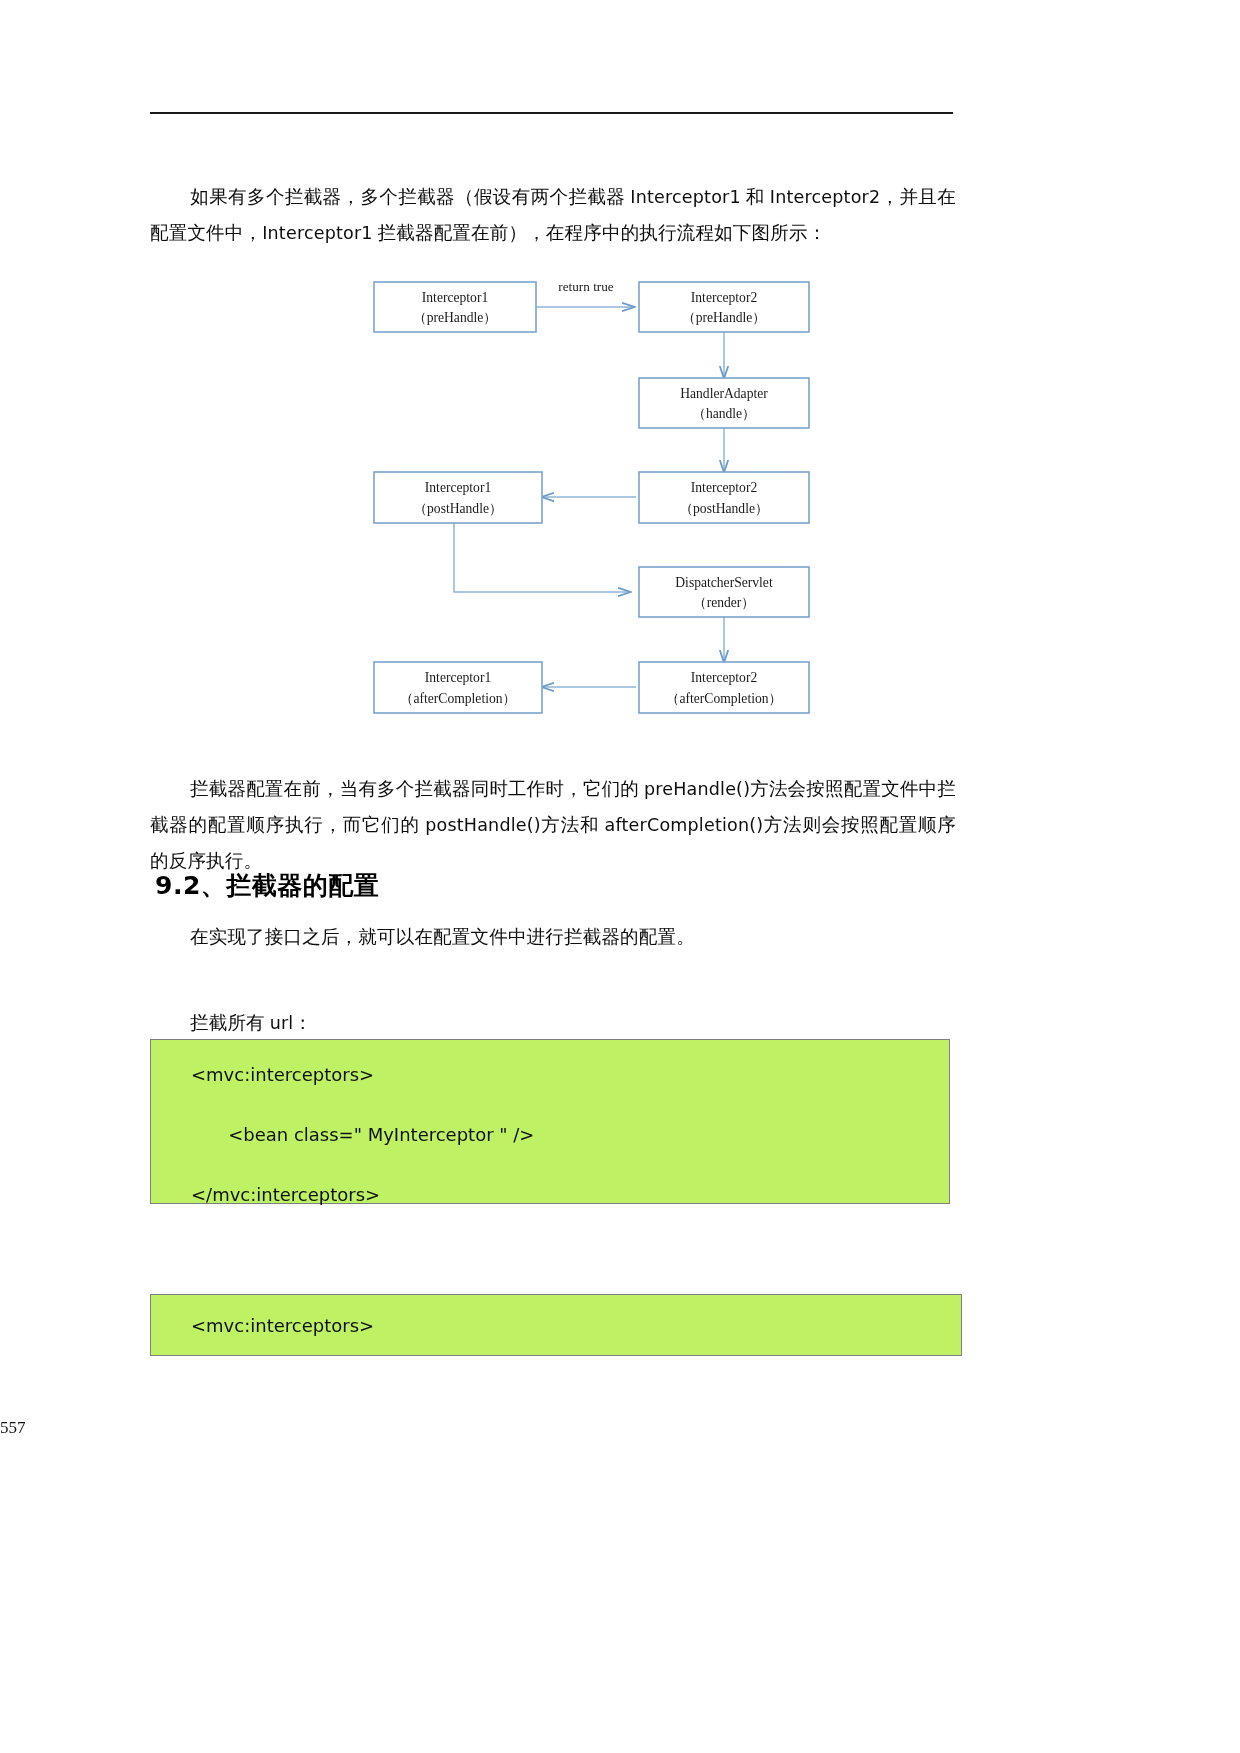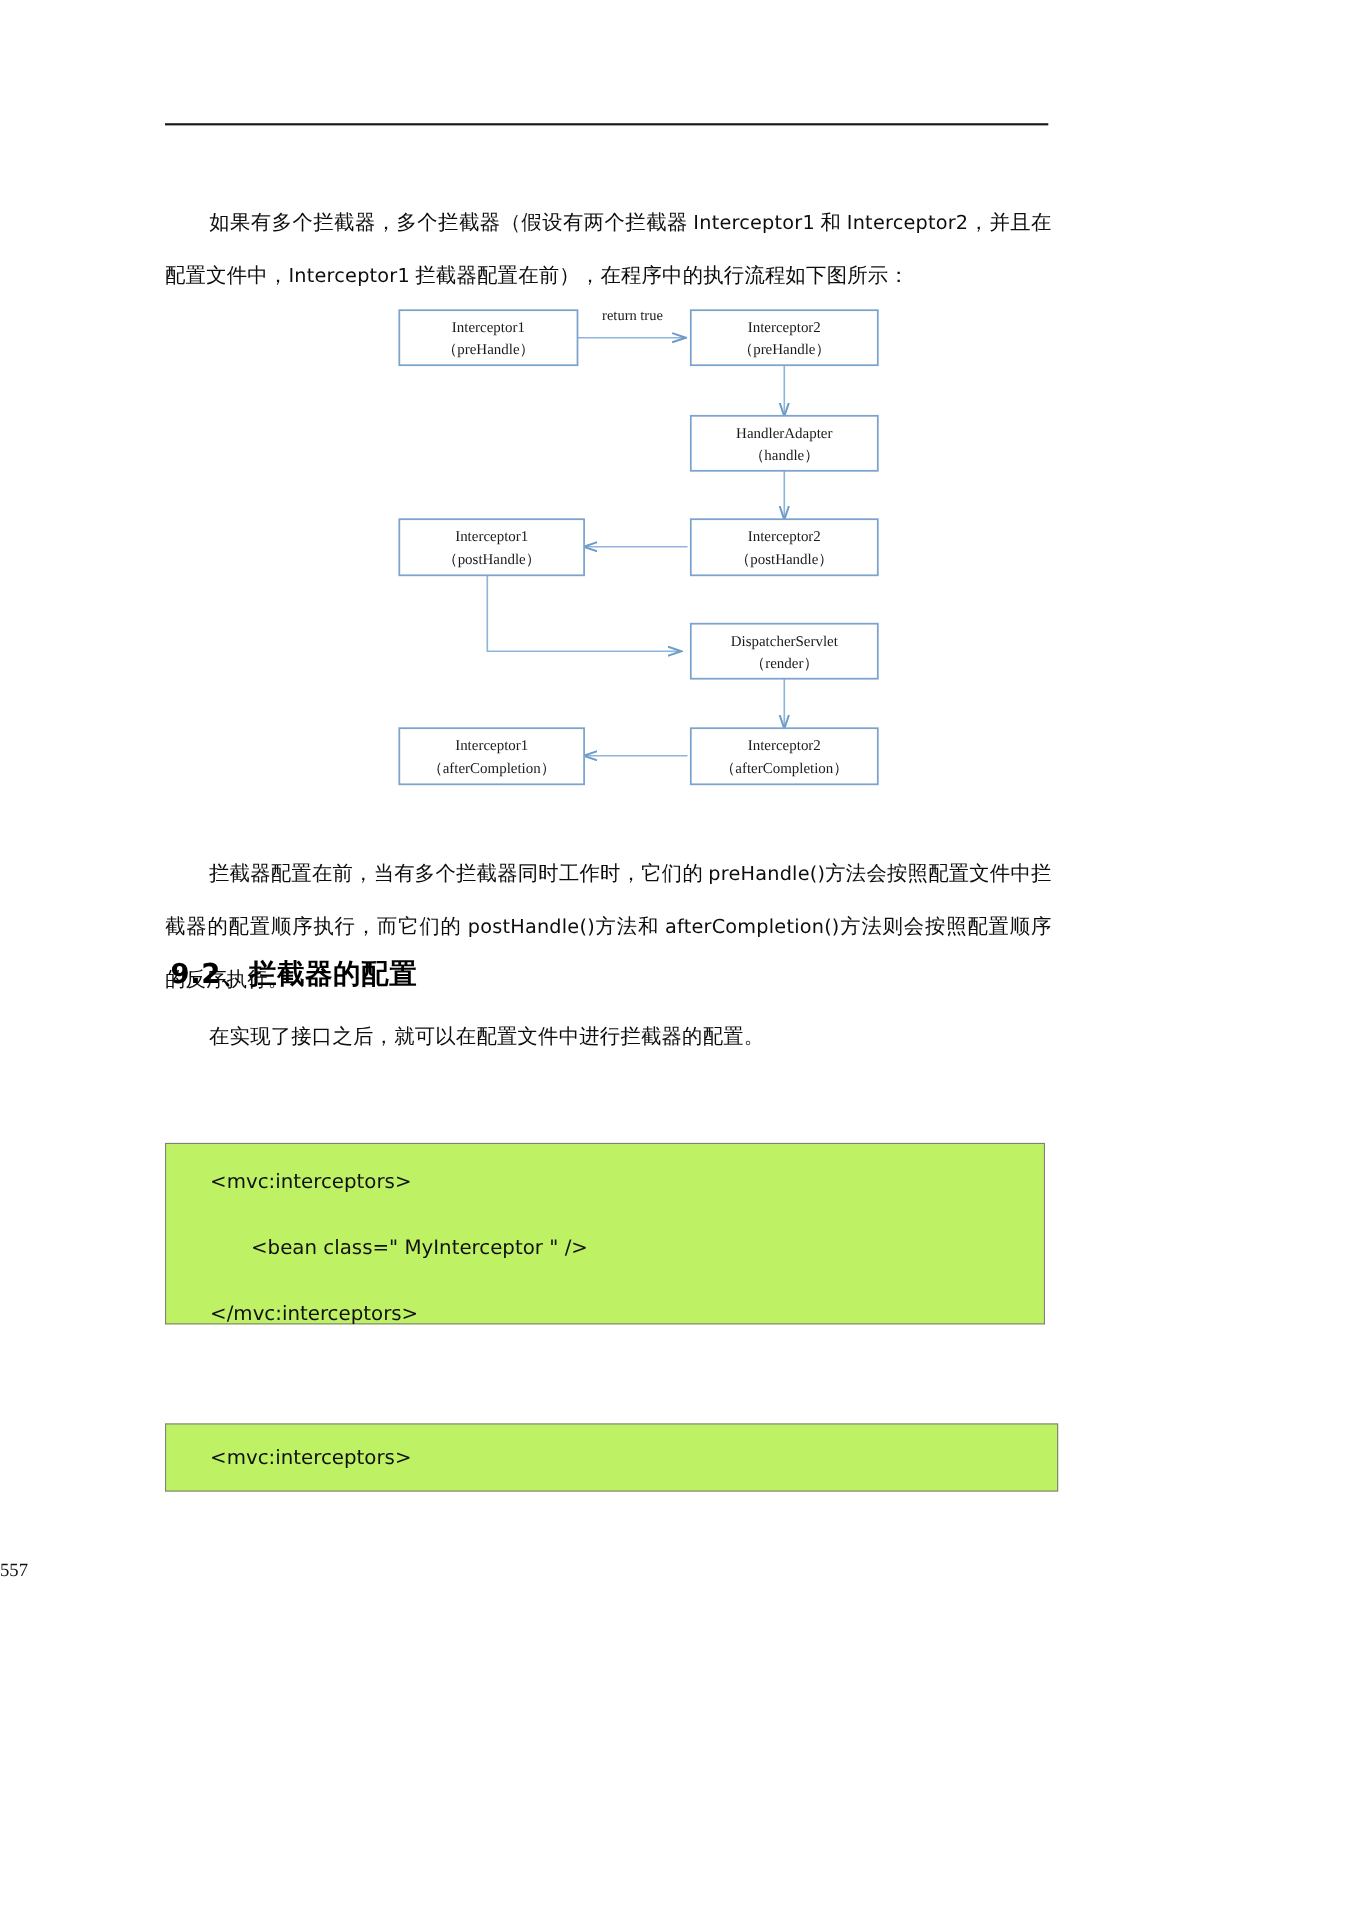--- a/index.html
+++ b/index.html
@@ -26,21 +26,21 @@
     height: 0;
     border-top: 2px solid #1a1a1a;
   }
 
   
   .para {
     position: absolute;
     left: 150px;
     width: 806px;
     font-size: 18.5px;
-    line-height: 48px;
+    line-height: 36px;
     text-align: justify;
     color: #0d0d0d;
     letter-spacing: 0.2px;
   }
   .para .indent { display: inline-block; width: 40px; }
   .para .sans {
     font-family: "DejaVu Sans", "Liberation Sans", sans-serif;
     font-size: 17.5px;
   }
   .para .sans-b {
@@ -63,21 +63,21 @@
     font-family: "DejaVu Sans", "Liberation Sans", sans-serif;
     font-size: 25px;
     font-weight: 700;
     color: #000000;
     letter-spacing: 0.5px;
   }
 
   
   .chart {
     position: absolute;
-    left: 355px;
+    left: 366px;
     top: 270px;
     width: 450px;
     height: 450px;
     text-align: right;
   }
   .chart svg { display: block; }
   .node-rect {
     fill: #ffffff;
     stroke: #7ba3ce;
     stroke-width: 1.6;
@@ -238,20 +238,21 @@
       </g>
     </svg>
   </div>
 
   <p class="para" id="para-summary"><span class="indent"></span><span>拦截器配置在前，当有多个拦截器同时工作时，它们的 </span><span class="sans-b">preHandle()</span><span>方法会按照配置文件中拦截器的配置顺序执行，而它们的 </span><span class="sans-b">postHandle()</span><span>方法和 </span><span class="sans-b">afterCompletion()</span><span>方法则会按照配置顺序的反序执行。</span></p>
 
   <h2 class="heading">9.2、拦截器的配置</h2>
 
   <p class="para" id="para-impl"><span class="indent"></span><span>在实现了接口之后，就可以在配置文件中进行拦截器的配置。</span></p>
 
+  <p class="para" id="para-allurl"><span class="indent"></span><span>拦截所有 </span><span class="sans">url</span><span>：</span></p>
 
   <div class="codebox" id="codebox-1">
     <div class="code-line">&lt;mvc:interceptors&gt;</div>
     <div class="code-spacer"></div>
     <div class="code-line indented">   &lt;bean class=" MyInterceptor " /&gt;</div>
     <div class="code-spacer"></div>
     <div class="code-line">&lt;/mvc:interceptors&gt;</div>
   </div>
 
 

